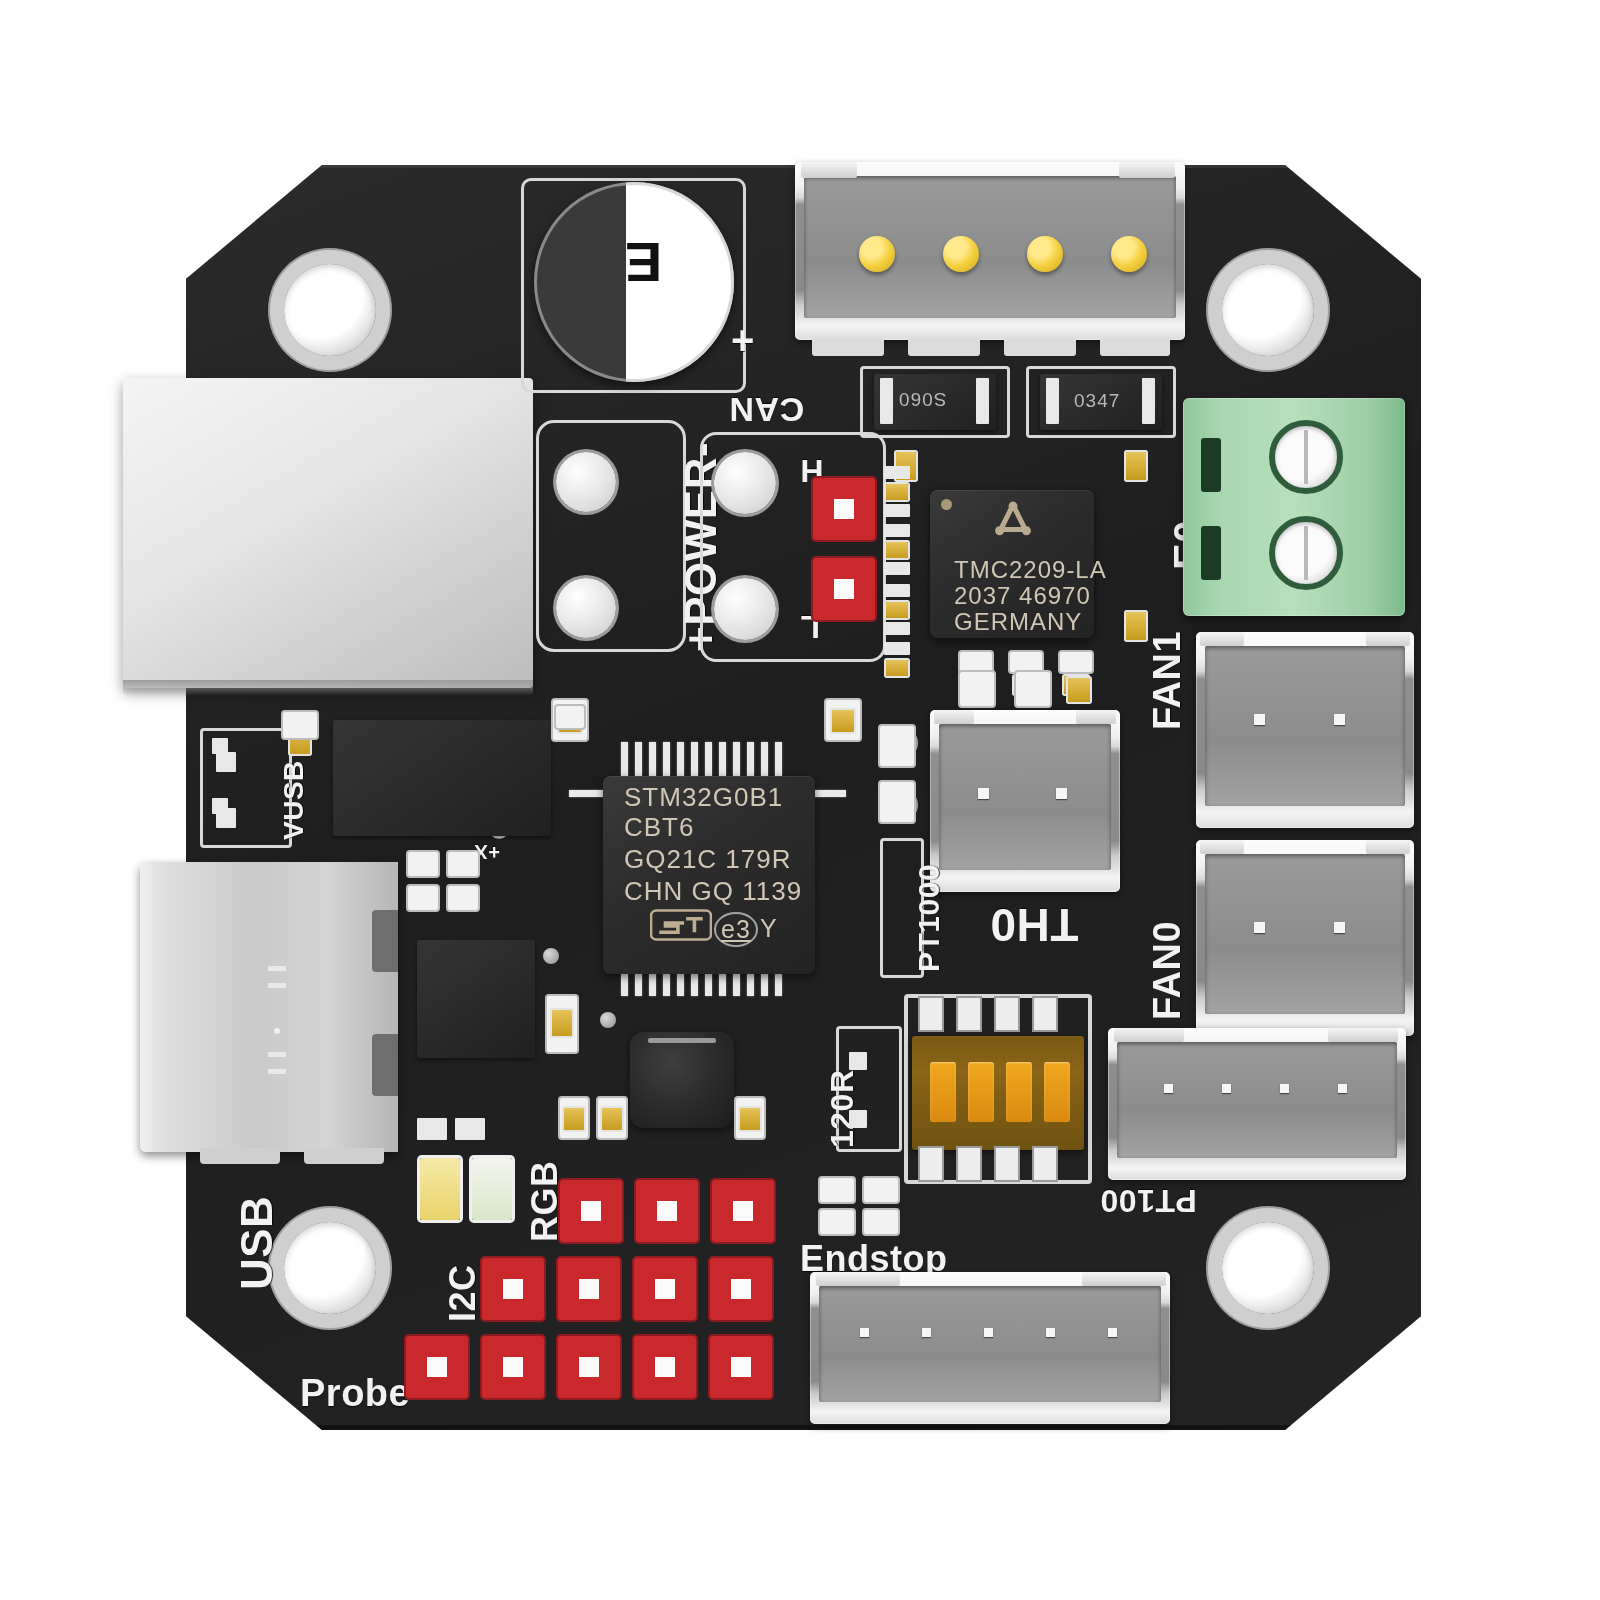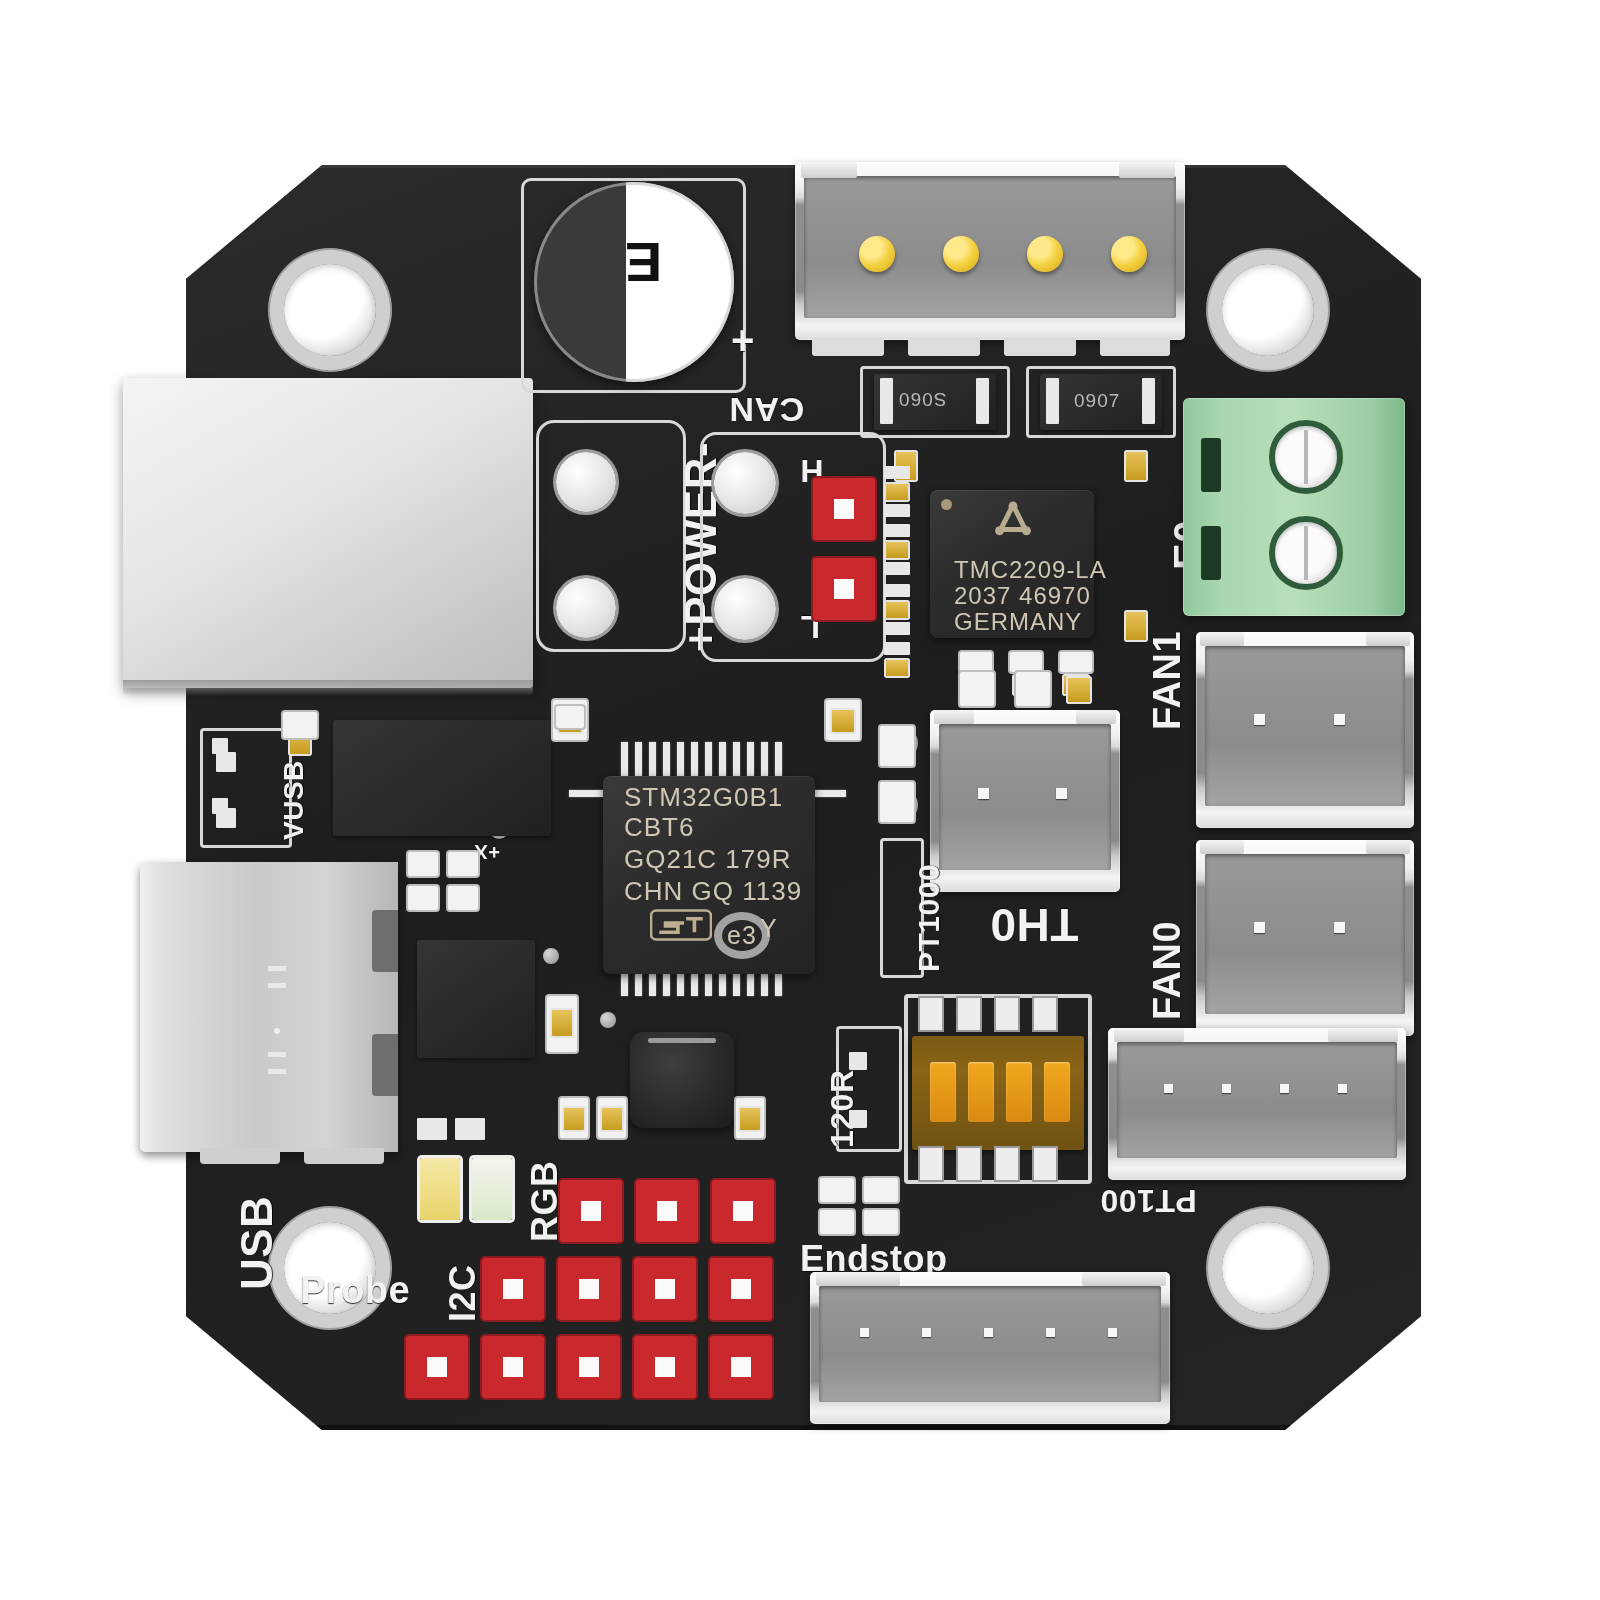--- a/index.html
+++ b/index.html
@@ -205,21 +205,21 @@
   </div>
 
   <div class="silkbox" style="left:860px; top:366px; width:150px; height:72px;"></div>
   <div class="smd-blk" style="left:874px; top:374px; width:122px; height:56px;"></div>
   <div class="ic-text rot180" style="left:898px; top:388px; font-size:19px; color:#b9b9b9;">S060</div>
   <div class="smd-pad" style="left:880px; top:378px; width:13px; height:46px;"></div>
   <div class="smd-pad" style="left:976px; top:378px; width:13px; height:46px;"></div>
 
   <div class="silkbox" style="left:1026px; top:366px; width:150px; height:72px;"></div>
   <div class="smd-blk" style="left:1040px; top:374px; width:122px; height:56px;"></div>
-  <div class="ic-text" style="left:1074px; top:390px; font-size:19px; color:#b9b9b9;">0907</div>
+  <div class="ic-text" style="left:1074px; top:390px; font-size:19px; color:#b9b9b9;">0347</div>
   <div class="smd-pad" style="left:1046px; top:378px; width:13px; height:46px;"></div>
   <div class="smd-pad" style="left:1142px; top:378px; width:13px; height:46px;"></div>
 
   <div class="smd-gold" style="left:896px; top:452px; width:20px; height:28px;"></div>
   <div class="smd-gold" style="left:1126px; top:452px; width:20px; height:28px;"></div>
   <div class="smd-gold" style="left:1126px; top:612px; width:20px; height:28px;"></div>
 
   <div class="silkbox" style="left:536px; top:420px; width:150px; height:232px; border-radius:18px;"></div>
   <div class="pad-round" style="left:556px; top:452px; width:60px; height:60px;"></div>
   <div class="pad-round" style="left:556px; top:578px; width:60px; height:60px;"></div>
@@ -427,39 +427,39 @@
   <div class="ic" style="left:603px; top:776px; width:212px; height:198px;"></div>
   <div class="ic-text" style="left:624px; top:782px; font-size:26px;">STM32G0B1</div>
   <div class="ic-text" style="left:624px; top:812px; font-size:26px;">CBT6</div>
   <div class="ic-text" style="left:624px; top:844px; font-size:26px;">GQ21C 179R</div>
   <div class="ic-text" style="left:624px; top:876px; font-size:26px;">CHN GQ 1139</div>
   <svg viewBox="0 0 120 60" style="position:absolute; left:650px; top:908px; width:62px; height:34px;">
     <rect x="2" y="2" width="116" height="56" rx="10" fill="none" stroke="#bdae91" stroke-width="5"></rect>
     <path d="M18 44 L54 44 L54 32 L30 32 L30 26 L66 26" fill="none" stroke="#bdae91" stroke-width="7"></path>
     <path d="M70 18 L102 18 M86 18 L86 44" stroke="#bdae91" stroke-width="7" fill="none"></path>
   </svg>
-  <div class="ic-text" style="left:714px; top:912px; font-size:25px; border:8px solid #a3a3a3; border-radius:50%; padding:1px 5px;">e3</div>
+  <div class="ic-text" style="left:714px; top:912px; font-size:25px; border:2px solid #a3a3a3; border-radius:50%; padding:1px 5px;text-decoration:underline;">e3</div>
   <div class="ic-text" style="left:760px; top:914px; font-size:25px;">Y</div>
 
   <div class="silk rot270" style="left:524px; top:1242px; font-size:36px;">RGB</div>
   <div class="hdr" style="left:560px; top:1180px; width:216px; height:66px;">
     <div class="pad" style="left:0;   top:0;"></div>
     <div class="pad" style="left:76px; top:0;"></div>
     <div class="pad" style="left:152px;top:0;"></div>
   </div>
 
   <div class="silk rot270" style="left:442px; top:1322px; font-size:36px;">I2C</div>
   <div class="hdr" style="left:482px; top:1258px; width:294px; height:66px;">
     <div class="pad" style="left:0;   top:0;"></div>
     <div class="pad" style="left:76px; top:0;"></div>
     <div class="pad" style="left:152px;top:0;"></div>
     <div class="pad" style="left:228px;top:0;"></div>
   </div>
 
-  <div class="silk" style="left:300px; top:1269px; font-size:38px;">Probe</div>
+  <div class="silk" style="left:300px; top:1372px; font-size:38px;">Probe</div>
   <div class="hdr" style="left:406px; top:1336px; width:370px; height:66px;">
     <div class="pad" style="left:0;   top:0;"></div>
     <div class="pad" style="left:76px; top:0;"></div>
     <div class="pad" style="left:152px;top:0;"></div>
     <div class="pad" style="left:228px;top:0;"></div>
     <div class="pad" style="left:304px;top:0;"></div>
   </div>
 
   <div class="silk rot270" style="left:232px; top:1290px; font-size:44px;">USB</div>
   <div class="usbc" style="left:140px; top:862px; width:258px; height:290px;">

